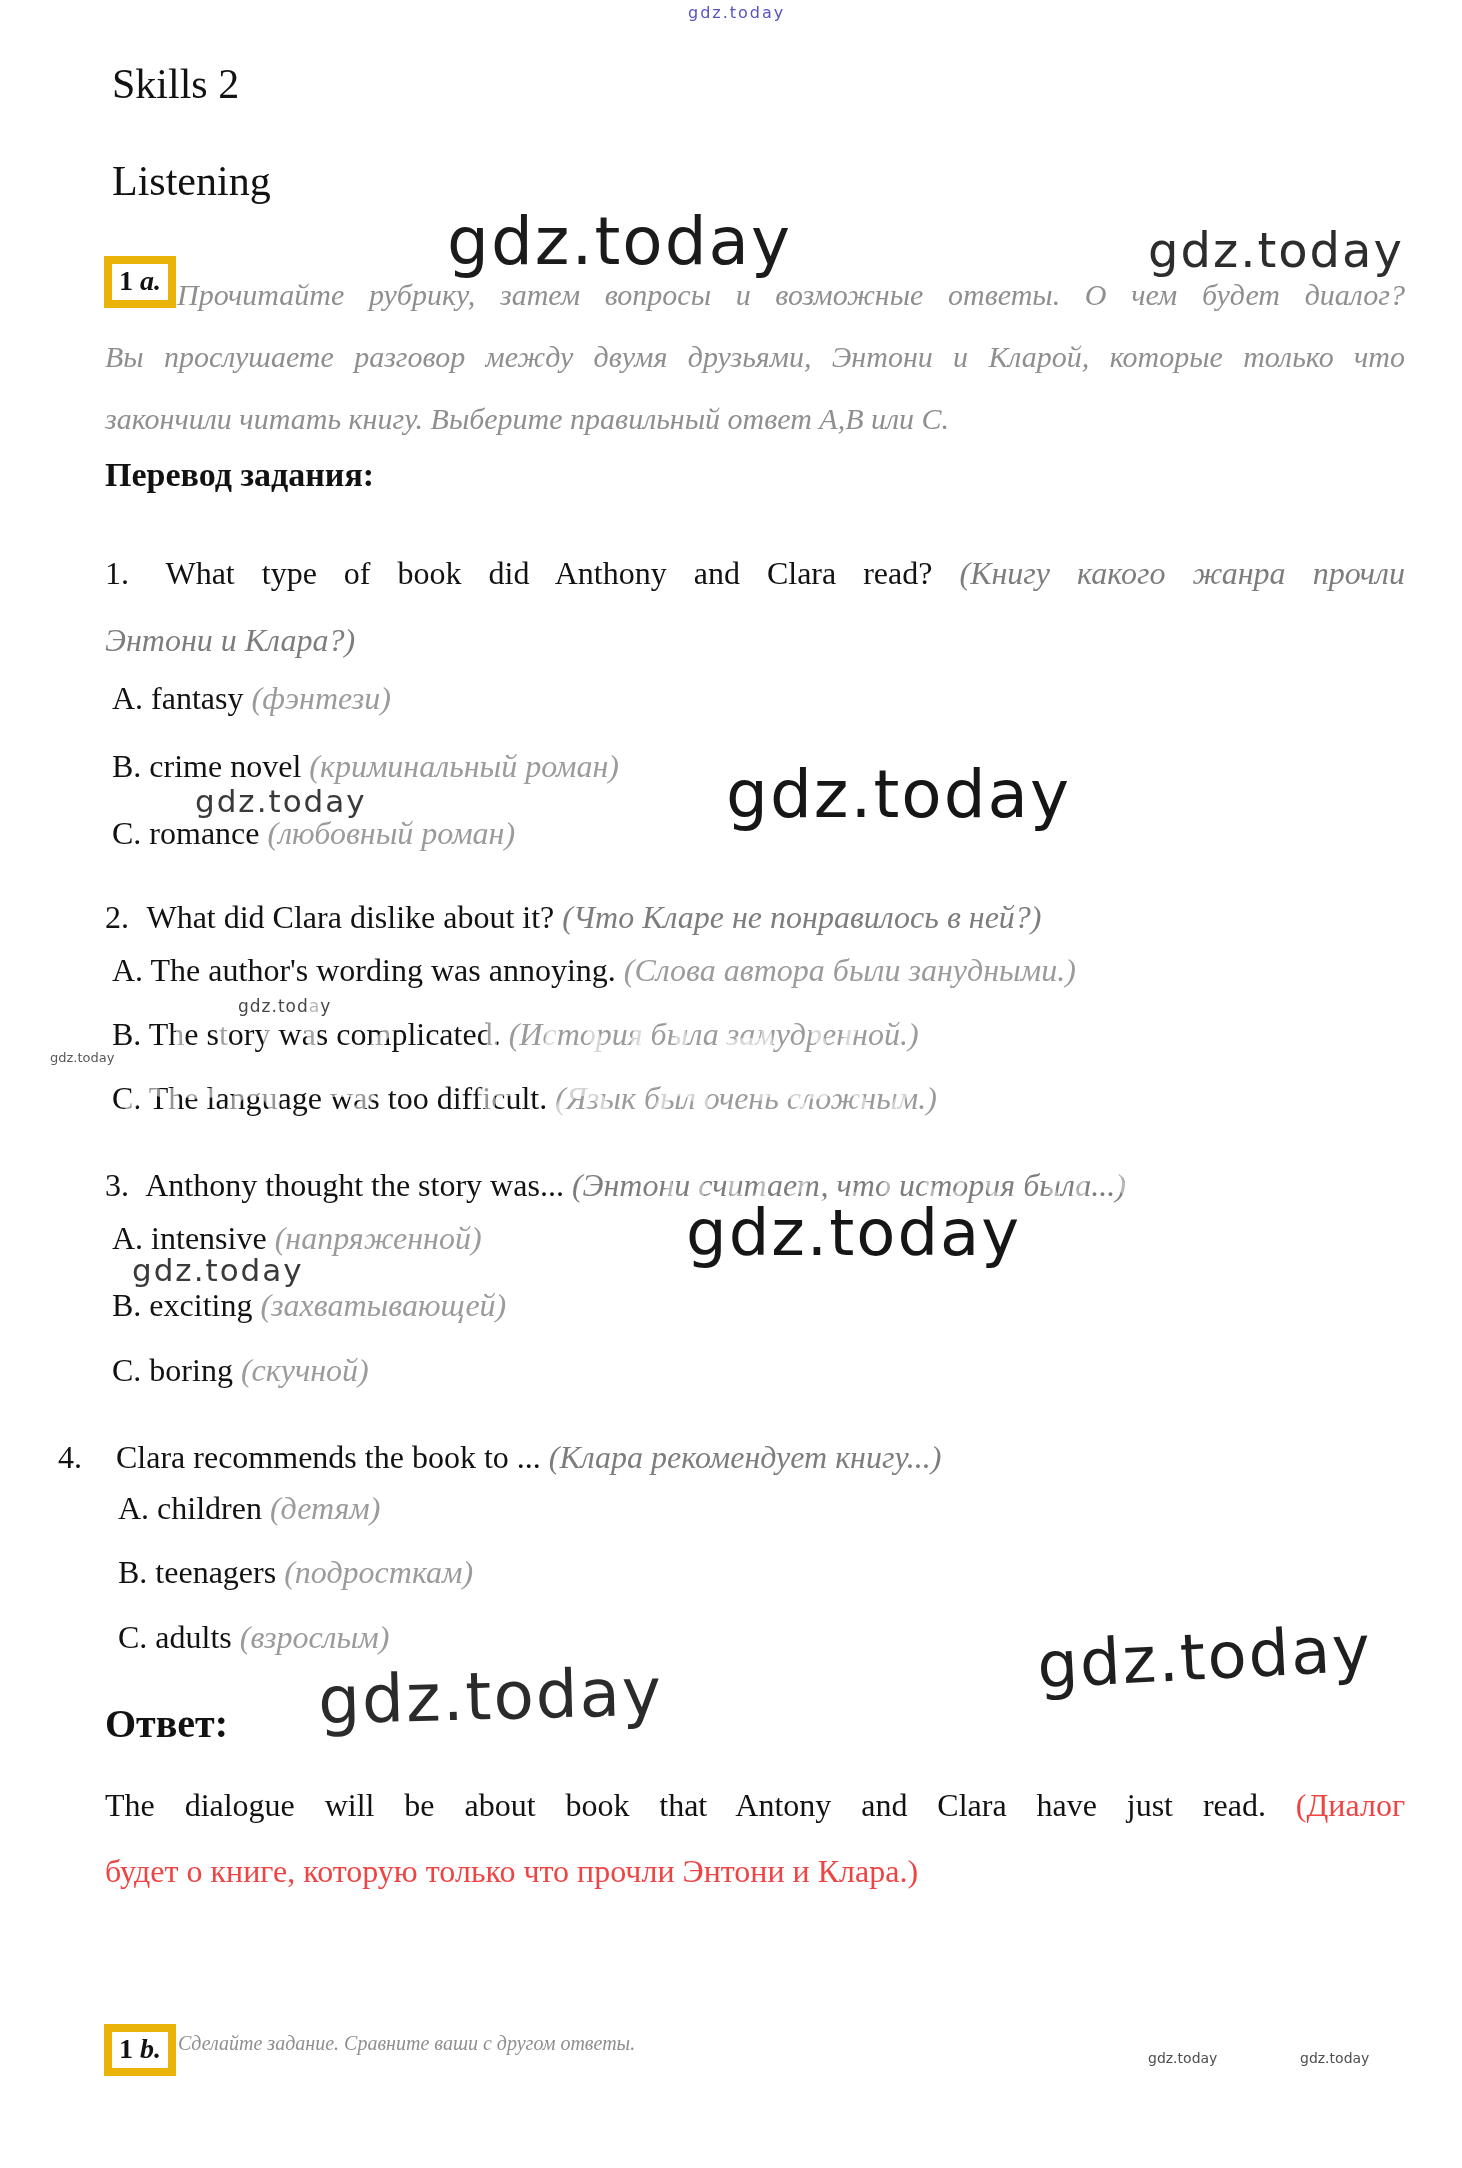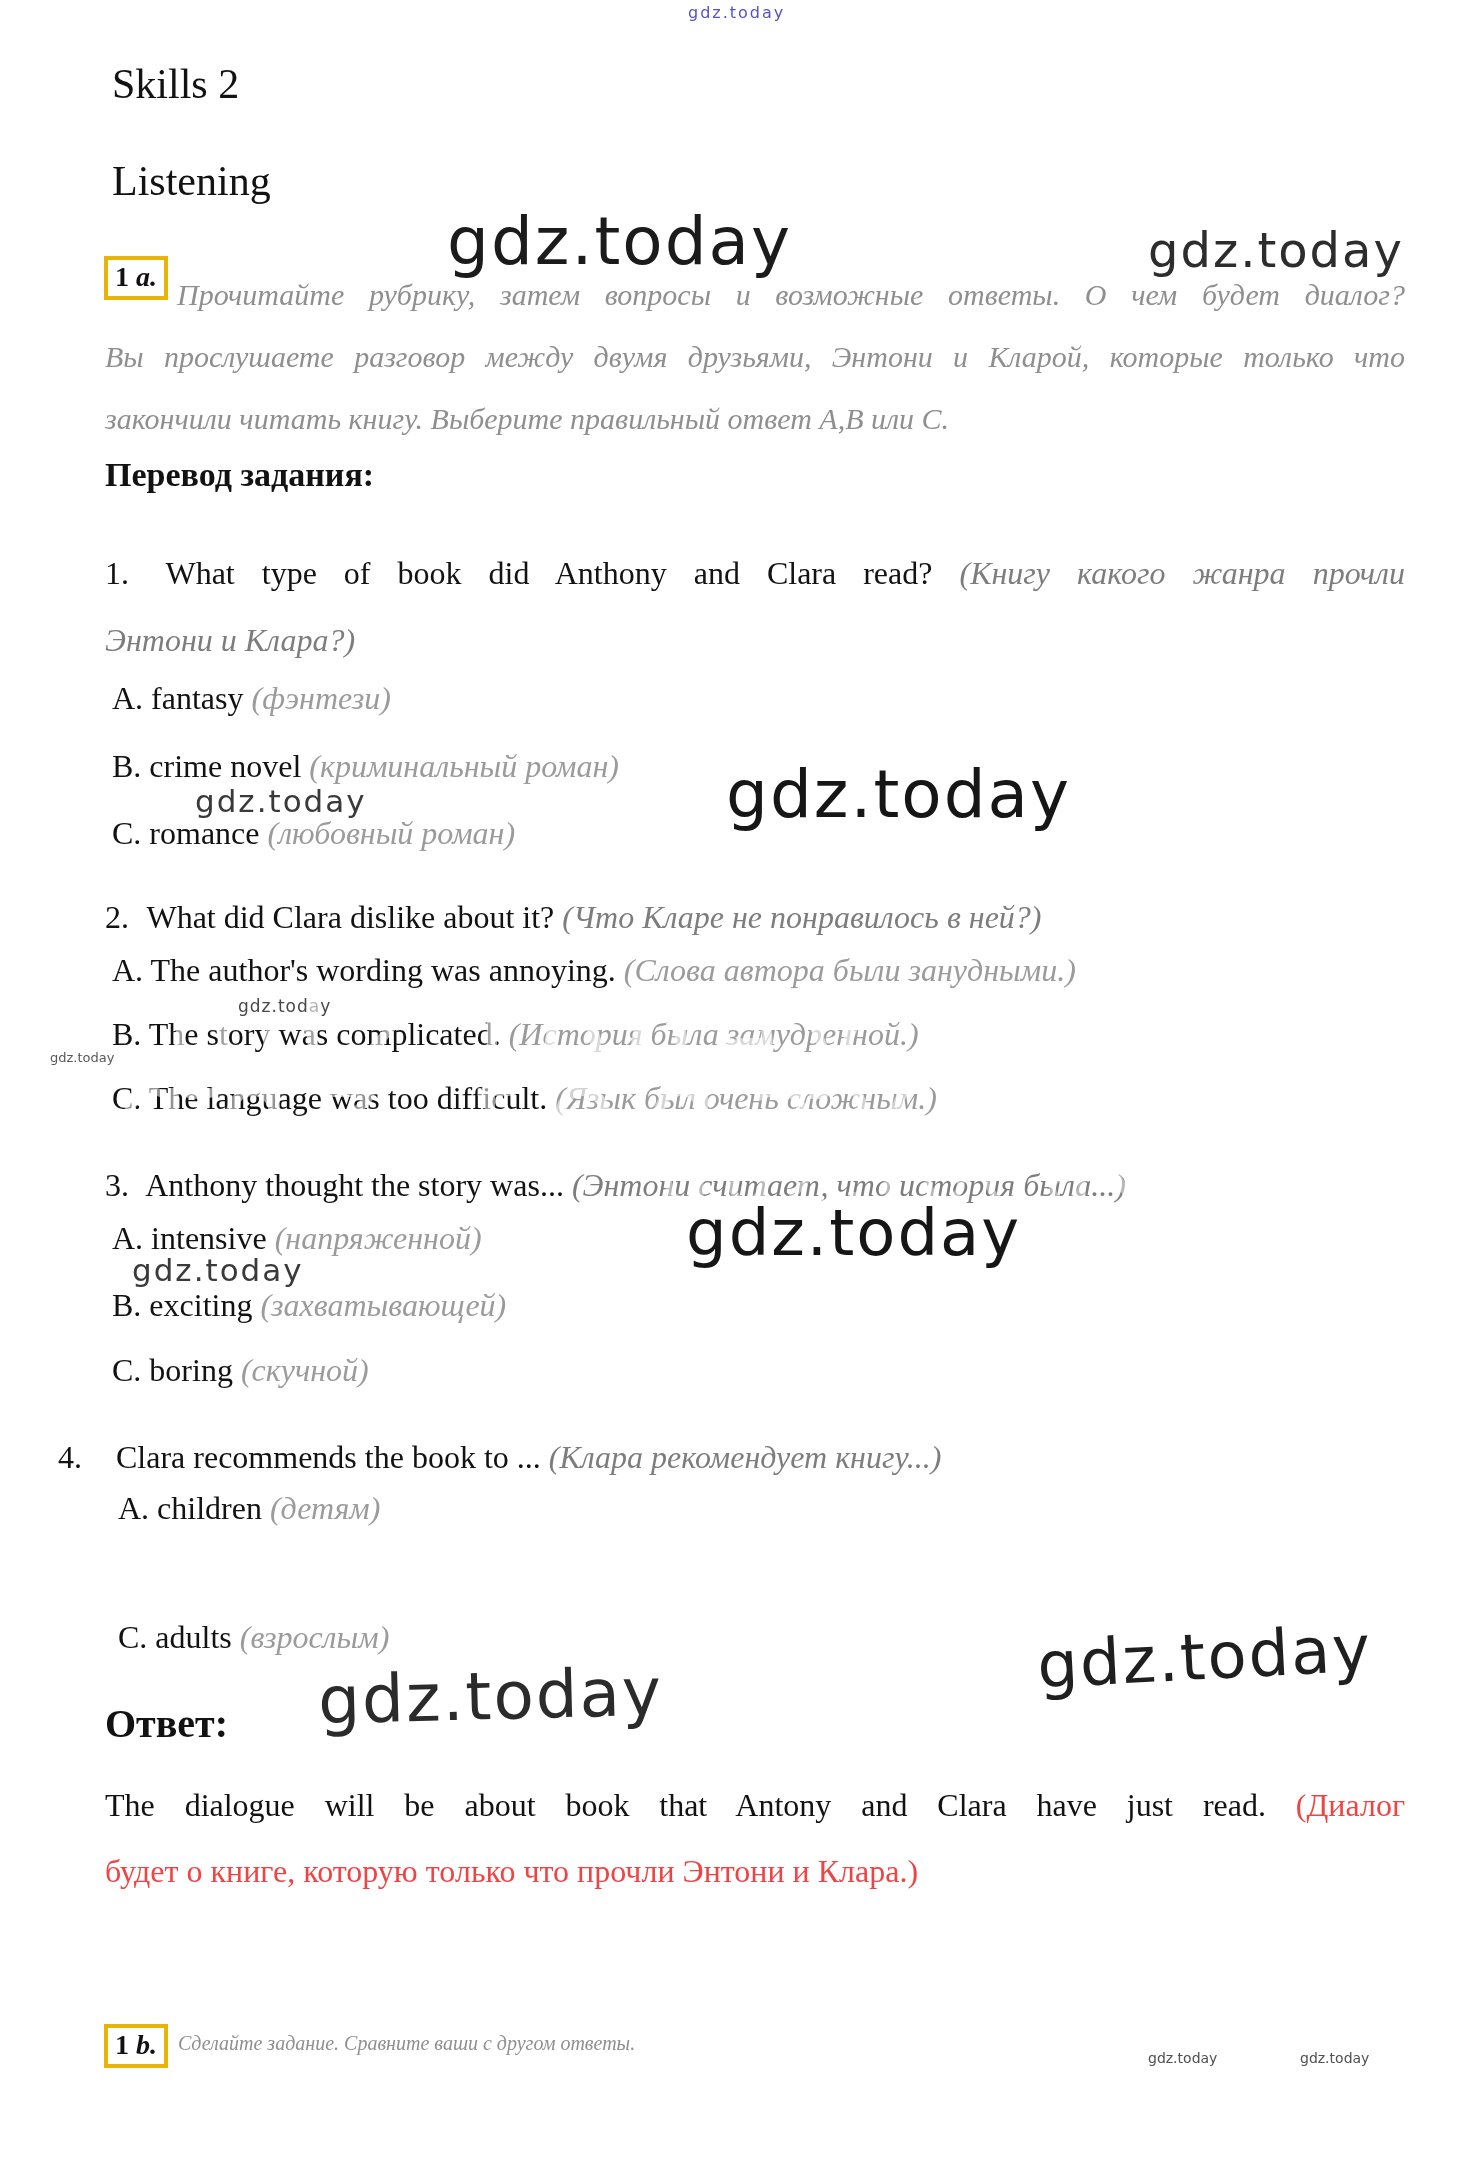--- a/index.html
+++ b/index.html
@@ -14,21 +14,21 @@
   .abs{position:absolute;}
   
   .title{font-weight:normal;font-size:42px;margin:0;z-index:2;}
   .t-skills{left:112px;top:60px;}
   .t-listening{left:112px;top:157px;}
   .h-bold{font-weight:bold;font-size:34px;margin:0;z-index:2;}
   .h-translation{left:105px;top:456px;}
   .h-answer{left:105px;top:1700px;font-size:40px;}
   
   .task-box{
-    border:4px solid #eab308;background:#fff;
+    border:8px solid #eab308;background:#fff;
     padding:0 7px 2px 7px;
     font-size:28px;font-weight:bold;line-height:34px;
     z-index:2;white-space:nowrap;
   }
   .box-a{left:104px;top:256px;}
   .box-b{left:104px;top:2024px;}
   .tb-letter{font-style:italic;margin-left:7px;}
   
   .instr{
     left:105px;top:264px;width:1300px;
@@ -190,20 +190,25 @@
       <span class="q-num q-num-wide">4.</span>
       <span>Clara recommends the book to ...</span>
       <span class="ru-q">(Клара рекомендует книгу...)</span>
     </div>
   </div>
   <div class="abs opt" style="left:118px;top:1490px;">
     <span>A.</span>
     <span>children</span>
     <span class="ru-opt">(детям)</span>
   </div>
+  <div class="abs opt" style="left:118px;top:1554px;">
+    <span>B.</span>
+    <span>teenagers</span>
+    <span class="ru-opt">(подросткам)</span>
+  </div>
   <div class="abs opt" style="left:118px;top:1619px;">
     <span>C.</span>
     <span>adults</span>
     <span class="ru-opt">(взрослым)</span>
   </div>
 
   <div class="abs h-bold h-answer">Ответ:</div>
   <div class="abs ans">
     <div class="jl">
       <span>The dialogue will be about book that Antony and Clara have just read.</span>

